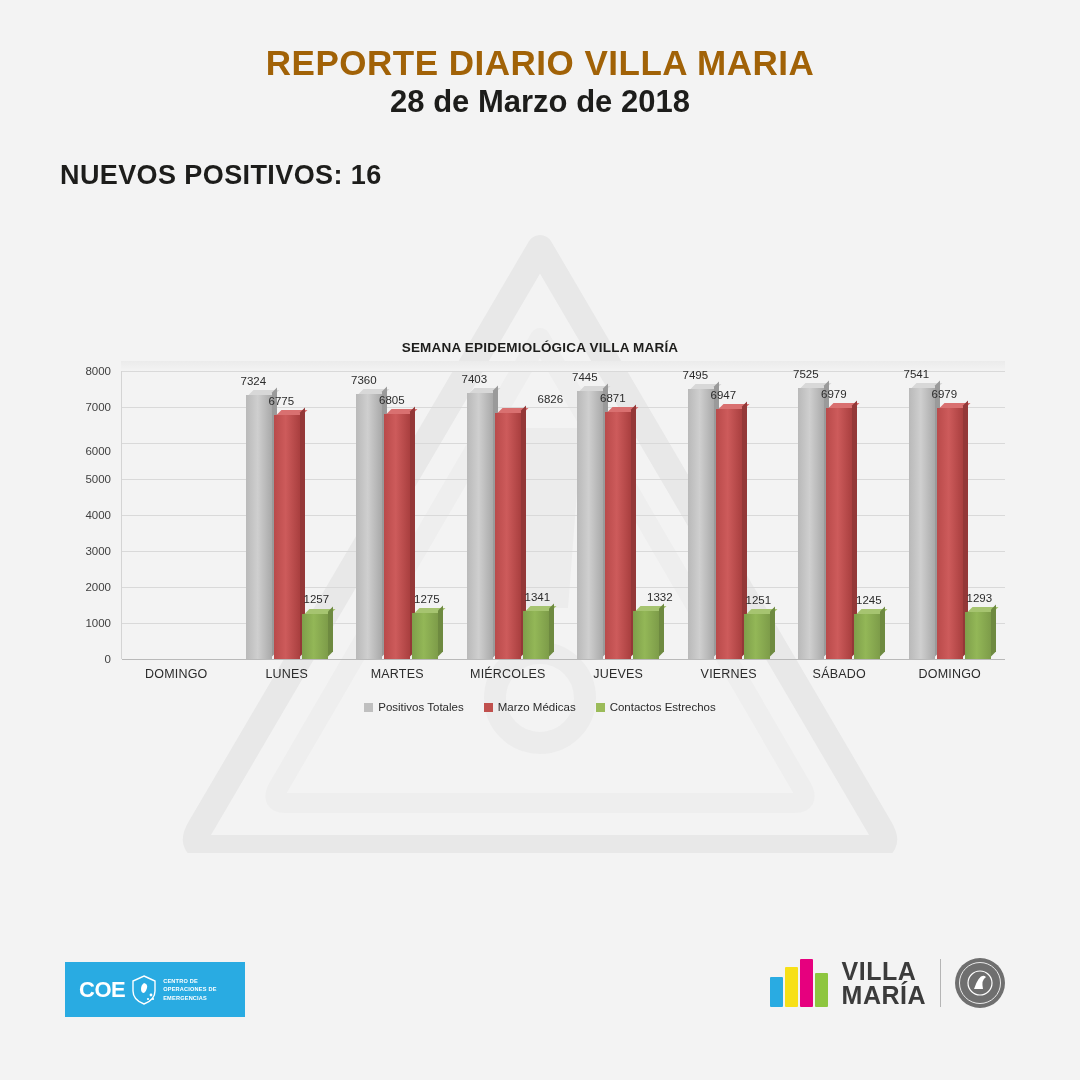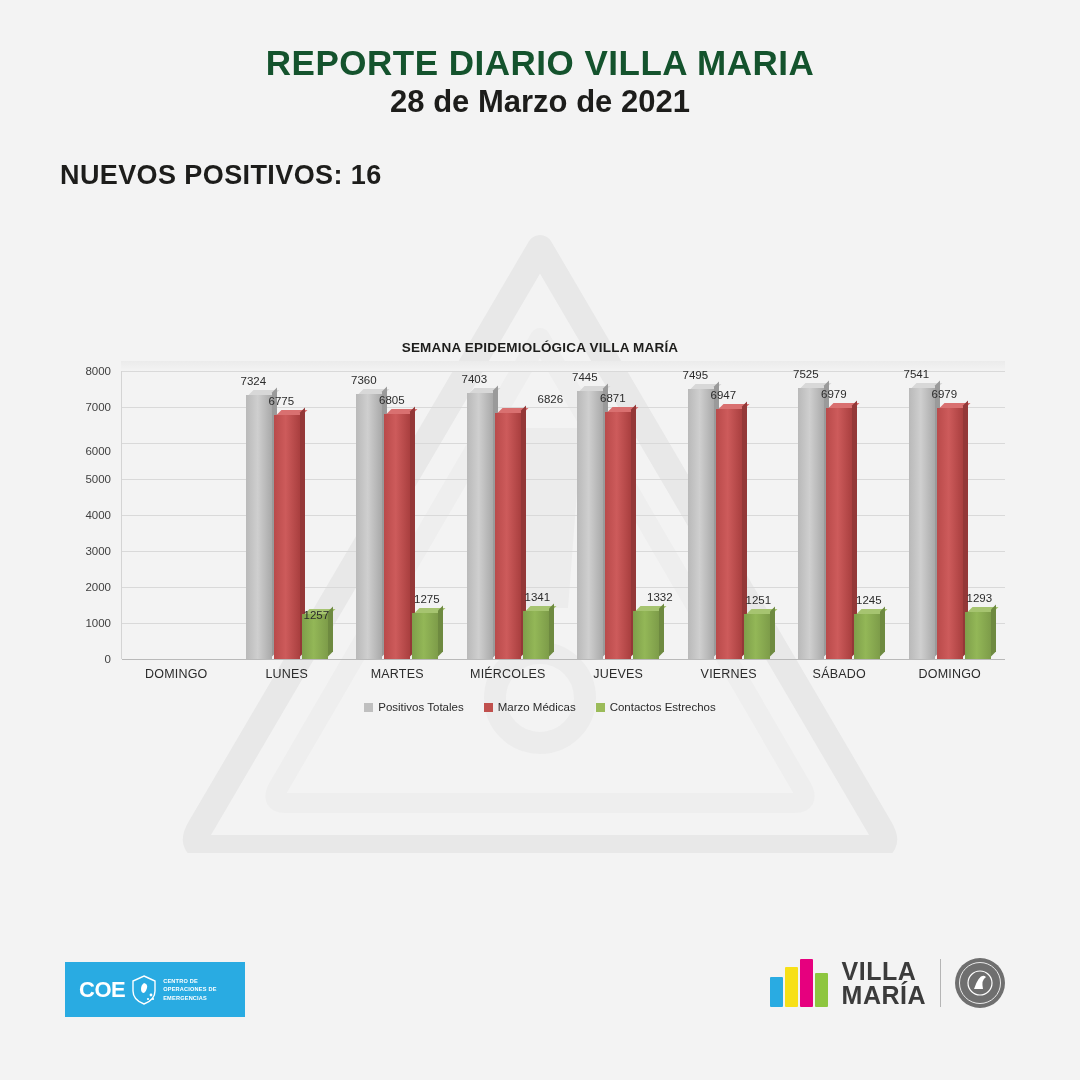--- a/index.html
+++ b/index.html
@@ -17,21 +17,21 @@
 
   
   .header {
     padding-top: 42px;
     text-align: center;
   }
   .title-line1 {
     font-size: 35px;
     font-weight: bold;
     letter-spacing: 0.5px;
-    color: #14532d;
+    color: #a16207;
     line-height: 1.18;
   }
   .title-line2 {
     font-size: 31px;
     font-weight: bold;
     color: #1d1d1b;
     line-height: 1.25;
   }
   .subtitle {
     margin-top: 38px;
@@ -296,21 +296,21 @@
     inset: 4px;
     border-radius: 50%;
     border: 1.5px solid #e9e9e9;
   }
 </style>
 </head>
 <body>
 
 <div class="header">
   <div class="title-line1">REPORTE DIARIO VILLA MARIA</div>
-  <div class="title-line2">28 de Marzo de 2021</div>
+  <div class="title-line2">28 de Marzo de 2018</div>
 </div>
 <div class="subtitle">NUEVOS POSITIVOS: 16</div>
 
 <div class="watermark">
   <svg width="720" height="625" viewBox="0 0 720 625" xmlns="http://www.w3.org/2000/svg">
     <path d="M360 20 L700 600 Q712 620 690 620 L30 620 Q8 620 20 600 Z" fill="none" stroke="#e8e8e8" stroke-width="26" stroke-linejoin="round"></path>
     <path d="M360 110 L622 560 Q630 575 614 575 L106 575 Q90 575 98 560 Z" fill="none" stroke="#eeeeee" stroke-width="20" stroke-linejoin="round"></path>
     <circle cx="360" cy="470" r="45" fill="none" stroke="#ececec" stroke-width="22"></circle>
     <path d="M318 200 L402 200 L388 380 L332 380 Z" fill="#ececec"></path>
   </svg>
@@ -354,21 +354,21 @@
             <div class="face"></div>
             <div class="top"></div>
             <div class="side"></div>
           </div>
           <div class="vlabel" style="left: 37px; bottom: 251.9px;">6775</div>
           <div class="bar green" style="left: 70px; height: 45.252px;">
             <div class="face"></div>
             <div class="top"></div>
             <div class="side"></div>
           </div>
-          <div class="vlabel" style="left: 72px; bottom: 38px;">1257</div>
+          <div class="vlabel" style="left: 72px; bottom: 54px;">1257</div>
         </div>
         <div class="group" style="left: 221px; width: 110.5px;">
           <div class="bar grey" style="left: 14px; height: 264.96px;">
             <div class="face"></div>
             <div class="top"></div>
             <div class="side"></div>
           </div>
           <div class="vlabel" style="left: 9px; bottom: 272.96px;">7360</div>
           <div class="bar red" style="left: 42px; height: 244.98px;">
             <div class="face"></div>

